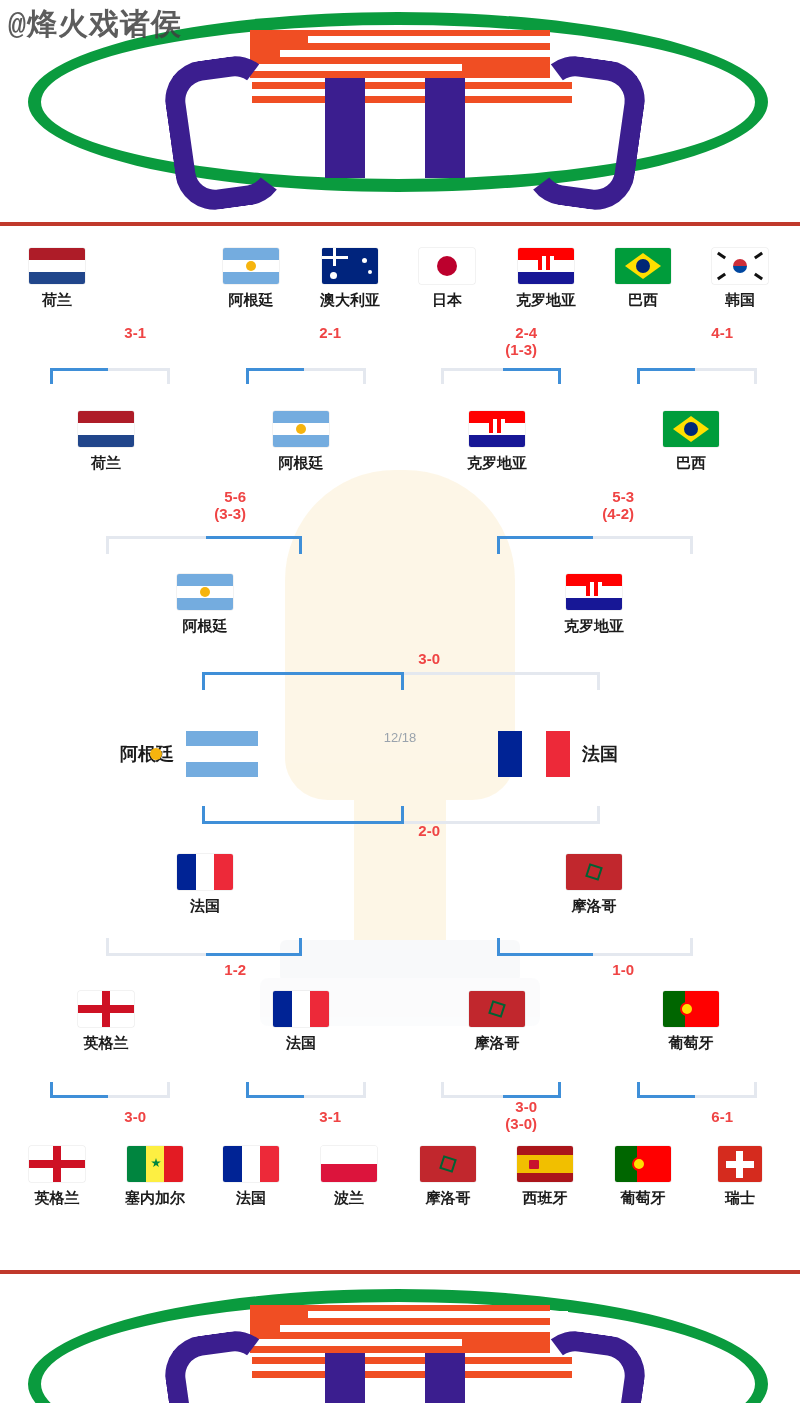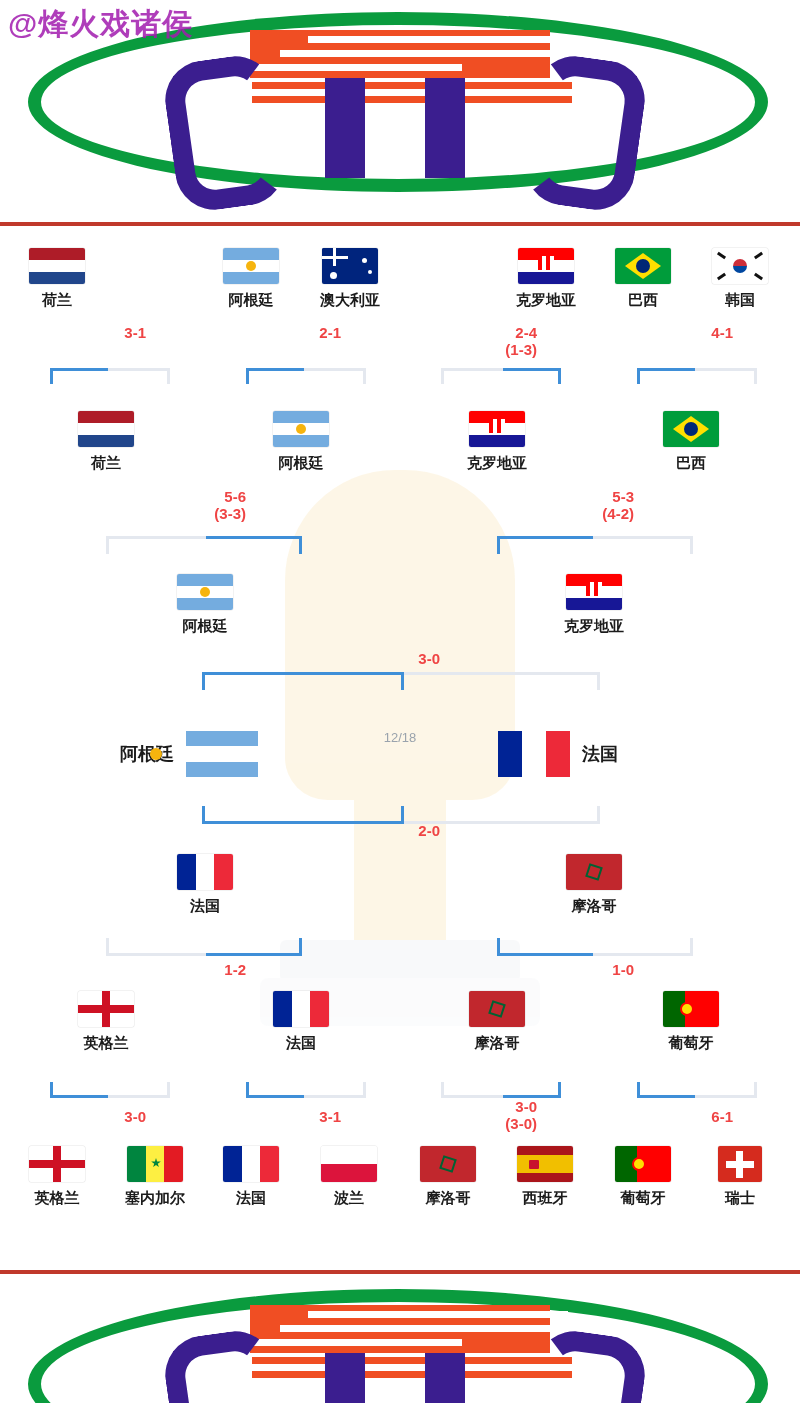--- a/index.html
+++ b/index.html
@@ -6,24 +6,24 @@
   body{
     width:800px;height:1403px;
     background:#ffffff;
     font-family:"Liberation Sans","DejaVu Sans",sans-serif;
     position:relative;overflow:hidden;
   }
   
   .watermark{
     position:absolute;left:8px;top:4px;
     font-size:30px;font-weight:bold;
-    color:#a21caf;opacity:.85;
+    color:#404040;opacity:.85;
     letter-spacing:1px;
     z-index:50;
-    font-family:Liberation Sans, sans-serif;
+    font-family:Liberation Mono, monospace;
     white-space:nowrap;
   }
   
   .logo-band{
     position:absolute;left:0;width:800px;height:212px;
     overflow:hidden;
   }
   .logo-band.top{top:0;}
   .logo-band.bottom{top:1275px;height:128px;}
   .oval{
@@ -200,20 +200,28 @@
         <span style="position:absolute;left:0;top:0;width:26px;height:18px;background:#00247d;display:block;"></span>
         <span style="position:absolute;left:0;top:8px;width:26px;height:3px;background:#fff;display:block;"></span>
         <span style="position:absolute;left:11px;top:0;width:3px;height:18px;background:#fff;display:block;"></span>
         <span style="position:absolute;left:8px;top:24px;width:7px;height:7px;background:#fff;display:block;border-radius:50%;"></span>
         <span style="position:absolute;left:40px;top:10px;width:5px;height:5px;background:#fff;display:block;border-radius:50%;"></span>
         <span style="position:absolute;left:46px;top:22px;width:4px;height:4px;background:#fff;display:block;border-radius:50%;"></span>
       </span>
     </div>
     <div class="name">澳大利亚</div>
   </div>
+  <div class="team" style="left:408px;top:22px;width:78px;">
+    <div class="flag" style="width:56px;height:36px;background:#fff;">
+      <span class="f">
+          <span style="position:absolute;left:18px;top:8px;width:20px;height:20px;border-radius:50%;background:#bc002d;display:block;"></span>
+        </span>
+    </div>
+    <div class="name">日本</div>
+  </div>
   <div class="team" style="left:505px;top:22px;width:82px;">
     <div class="flag" style="width:56px;height:36px;">
       <span class="f stripe3h">
           <span style="background:#ff0000"></span>
           <span style="background:#fff"></span>
           <span style="background:#171796"></span>
         </span>
       <span style="position:absolute;left:20px;top:8px;width:16px;height:14px;display:block;background:repeating-linear-gradient(90deg,#ff0000 0 4px,#fff 4px 8px);"></span>
     </div>
     <div class="name">克罗地亚</div>

